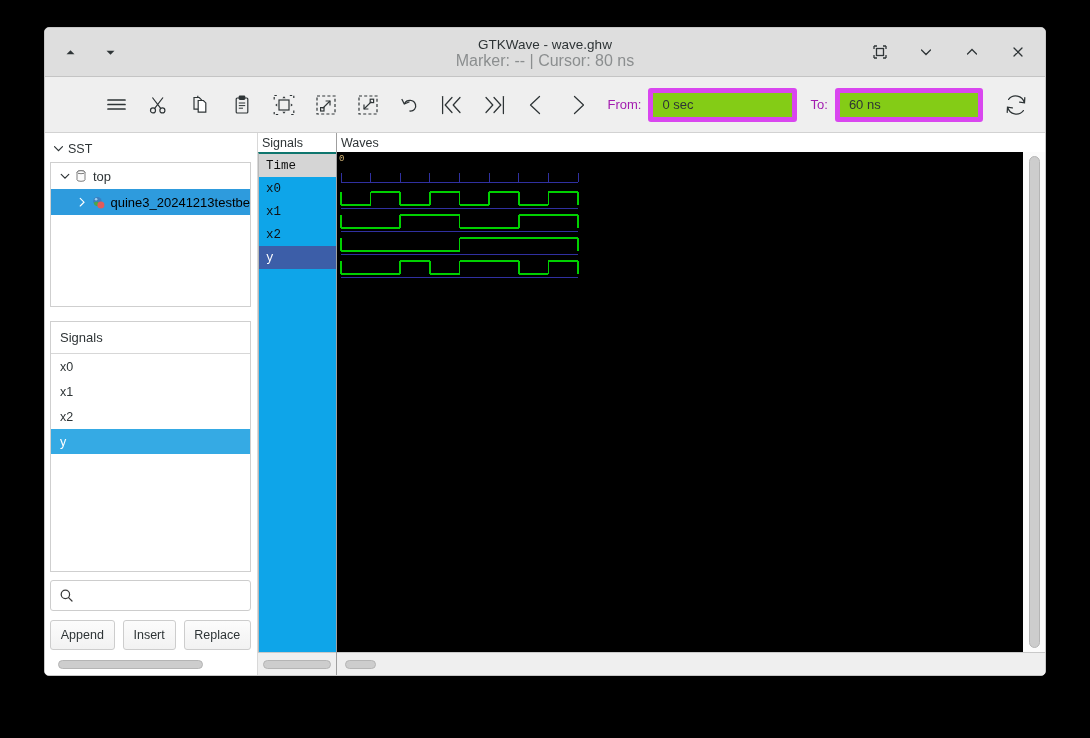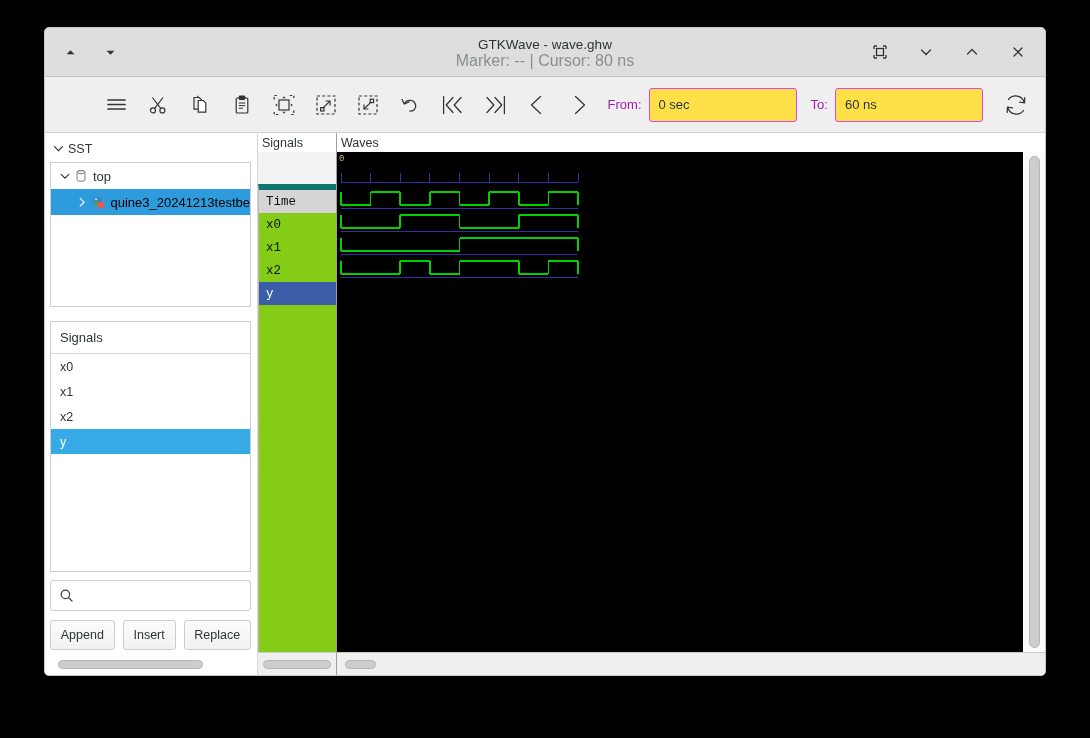--- a/index.html
+++ b/index.html
@@ -82,22 +82,22 @@
   .tool.gap-l { margin-left: 12px; }
   .sep { width: 14px; }
   .field-label {
     font-size: 13px;
     color: #a21caf;
     margin: 0 7px 0 14px;
     white-space: nowrap;
   }
   .tfield {
     height: 34px;
-    background: #fde047;
-    border: 1px solid #d946ef;
+    background: #84cc16;
+    border: 5px solid #d946ef;
     border-radius: 3px;
     display: flex;
     align-items: center;
     padding: 0 9px;
     font-size: 13px;
     color: #2e3436;
     box-sizing: border-box;
   }
   #from-field { width: 163px; }
   #to-field { width: 163px; }
@@ -237,26 +237,25 @@
     height: 19px;
     font-size: 12.5px;
     color: #2e3436;
     display: flex; align-items: center;
     padding-left: 4px;
     flex: 0 0 auto;
     background: #fff;
   }
   .names-inner {
     flex: 1 1 auto;
-    background: #84cc16;
-    border-top: 6px solid #0f766e;
+    background: #0ea5e9;
+    border-top: 2px solid #0f766e;
     border-left: 1px solid #b9b9b9;
     overflow: hidden;
     min-height: 0;
-    margin-top: 32px;
   }
   .name-row {
     height: 23px;
     display: flex; align-items: center;
     padding-left: 7px;
     font-size: 12.5px;
     font-family: "Liberation Mono", monospace;
     color: #101010;
     box-sizing: border-box;
   }

